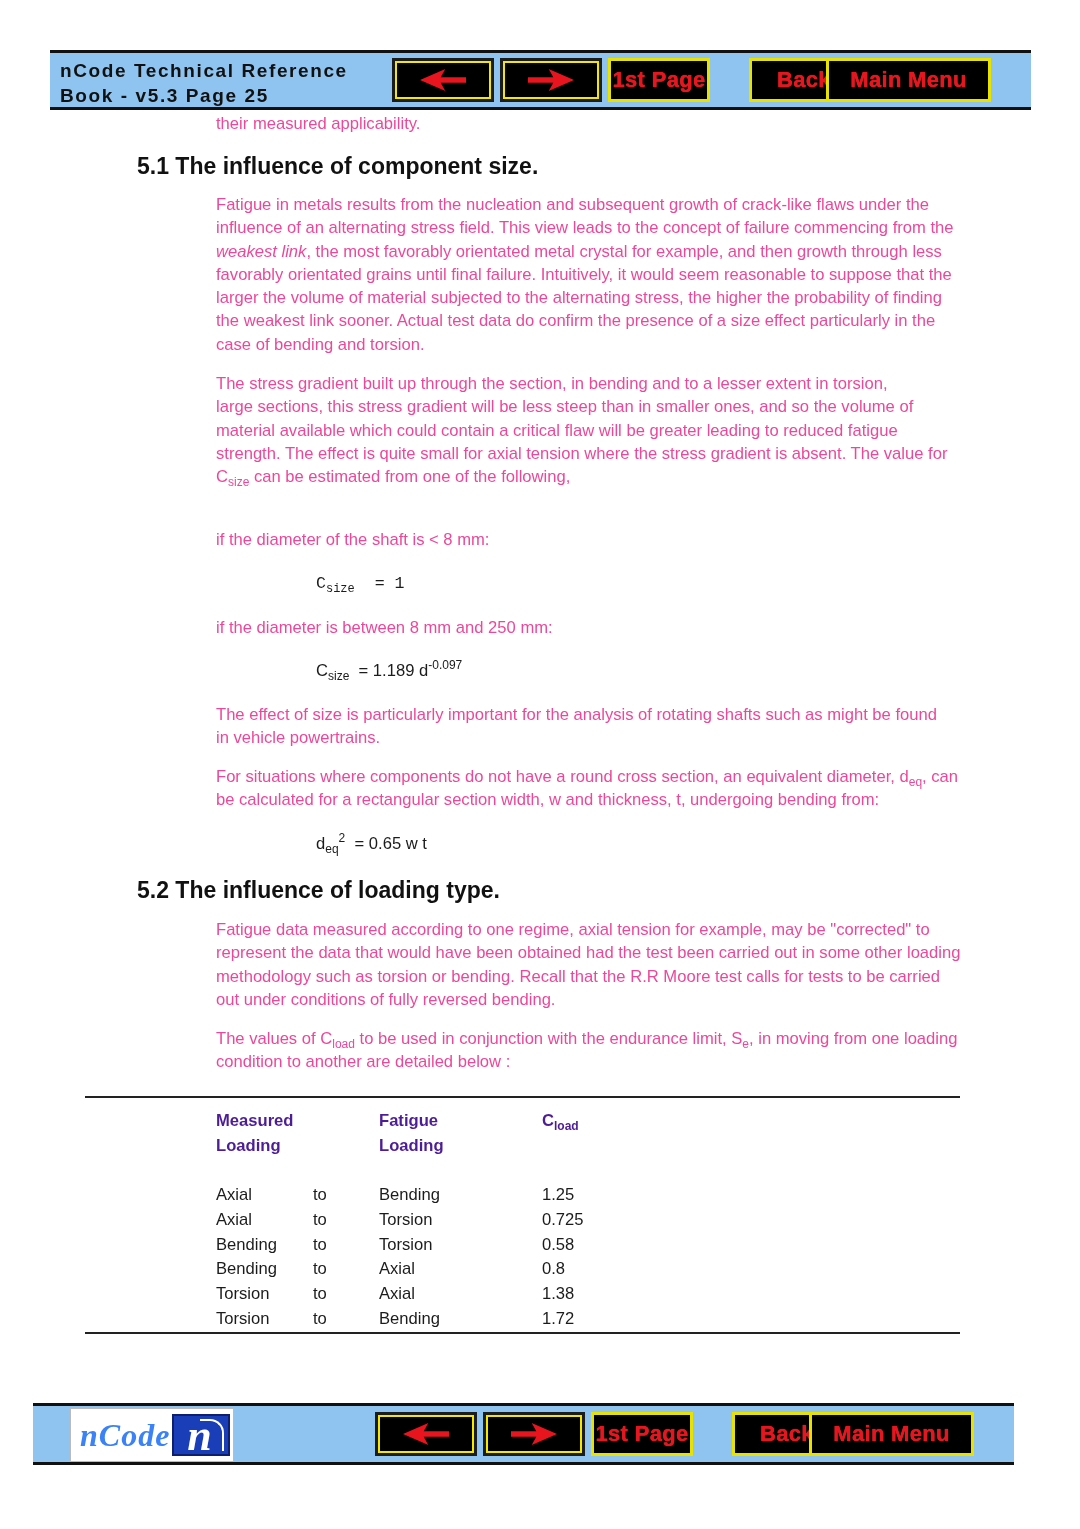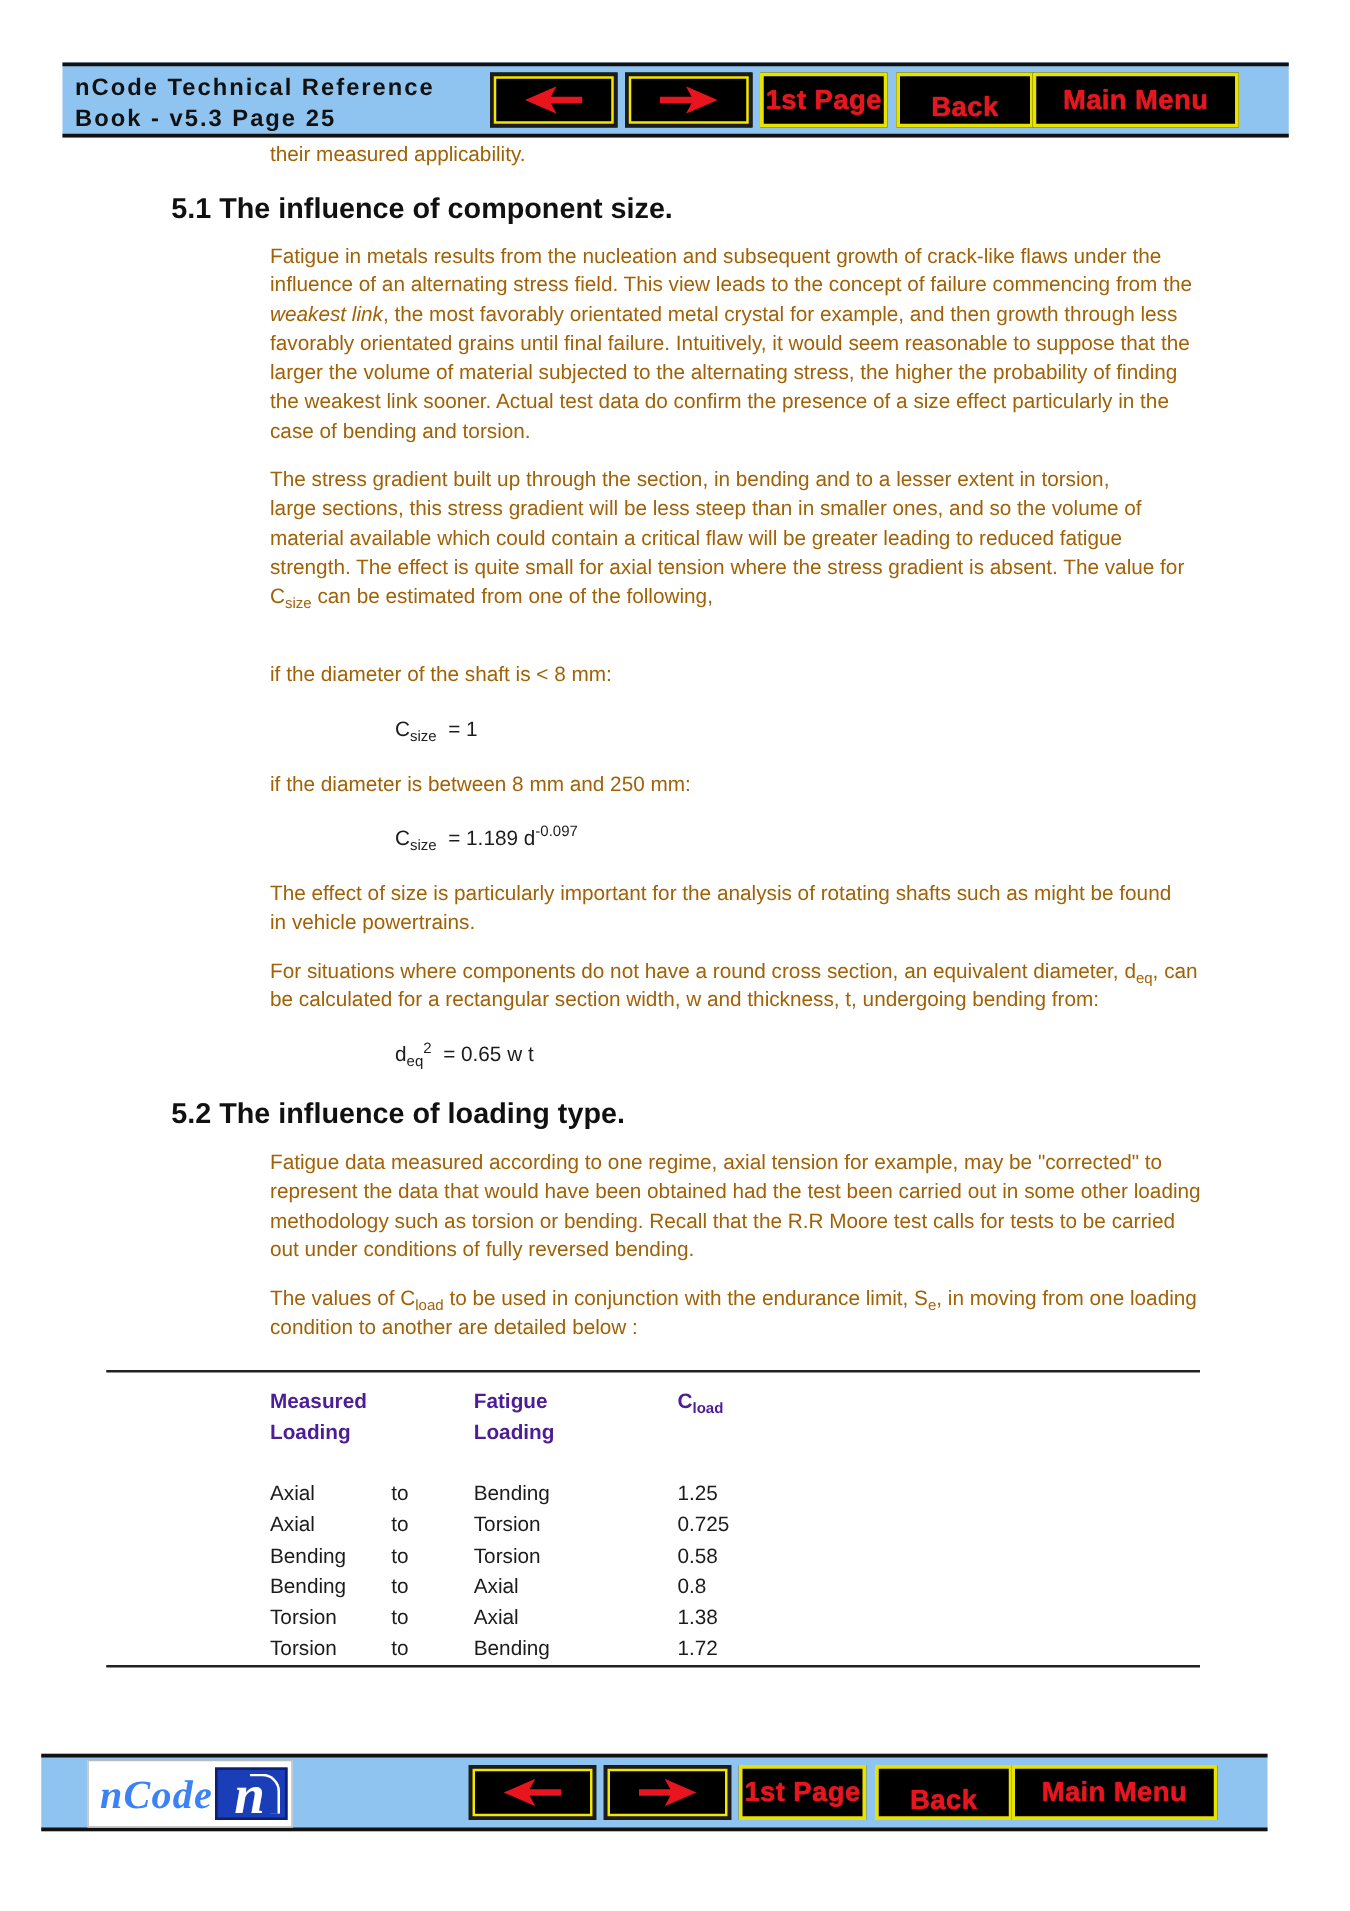--- a/index.html
+++ b/index.html
@@ -29,31 +29,31 @@
   .nav-btn { position: absolute; top: 5px; height: 44px; background: #000; box-sizing: border-box;
              border: 3px solid #e8e200; display: flex; align-items: center; justify-content: center;
              cursor: pointer; }
   .navbar.bottom .nav-btn { top: 6px; }
   .nav-btn.arrow { border-color: #1c1c1c; outline: 2px solid #f5e800; outline-offset: -5px; }
   .nav-btn .lbl { color: #e8141e; font-weight: bold; font-size: 22px; letter-spacing: 0.3px;
                   text-shadow: 0 0 1px #ff3d3d; }
   .btn-prev { left: 342px; width: 102px; }
   .btn-next { left: 450px; width: 102px; }
   .btn-first { left: 558px; width: 102px; }
-  .btn-back { left: 667px; width: 110px; align-items: flex-end; }
+  .btn-back { left: 699px; width: 110px; }
   .btn-main { left: 776px; width: 165px; }
 
   .arrow-shape { width: 46px; height: 22px; background: #e8141e; }
   .arrow-left { clip-path: polygon(0 50%, 55% 0, 45% 38%, 100% 38%, 100% 62%, 45% 62%, 55% 100%); }
   .arrow-right { clip-path: polygon(100% 50%, 45% 0, 55% 38%, 0 38%, 0 62%, 55% 62%, 45% 100%); }
 
   
   .content { position: absolute; left: 0; top: 0; width: 1080px; }
   .p { position: absolute; left: 216px; width: 795px; font-size: 16.6px; line-height: 23.3px;
-       color: #a16207; text-align: justify; }
+       color: #ec4899; text-align: justify; }
   .p .line { display: block; white-space: nowrap; text-align: left; }
   .h { position: absolute; left: 137px; font-size: 23px; font-weight: bold; color: #111; }
   .eq { position: absolute; left: 316px; font-size: 16.6px; color: #1c1c1c; white-space: nowrap; }
   sub { font-size: 12px; vertical-align: -4px; line-height: 0; margin-top: 12px; }
   sup { font-size: 12px; vertical-align: 7px; line-height: 0; }
   i { font-style: italic; }
 
   
   .rule { position: absolute; left: 85px; width: 875px; height: 0; border-top: 2px solid #222; }
   .tbl-h { position: absolute; font-weight: bold; font-size: 16.6px; line-height: 25px; color: #4c1d95; }
@@ -109,21 +109,21 @@
     <span class="line">large sections, this stress gradient will be less steep than in smaller ones, and so the volume of</span>
     <span class="line">material available which could contain a critical flaw will be greater leading to reduced fatigue</span>
     <span class="line">strength. The effect is quite small for axial tension where the stress gradient is absent. The value for</span>
     <span class="line"><span>C</span><sub>size</sub><span> can be estimated from one of the following,</span></span>
   </div>
 
   <div class="p" style="top:528px;">
     <span class="line">if the diameter of the shaft is &lt; 8 mm:</span>
   </div>
 
-  <div class="eq" style="top:574px;">
+  <div class="eq" style="top:574px;font-family:Liberation Mono, monospace;">
     <span>C</span><sub>size</sub>&nbsp;&nbsp;<span>=  1</span>
   </div>
 
   <div class="p" style="top:616px;">
     <span class="line">if the diameter is between 8 mm and 250 mm:</span>
   </div>
 
   <div class="eq" style="top:661px;">
     <span>C</span><sub>size</sub>&nbsp;&nbsp;<span>=  1.189 d</span><sup>-0.097</sup>
   </div>

